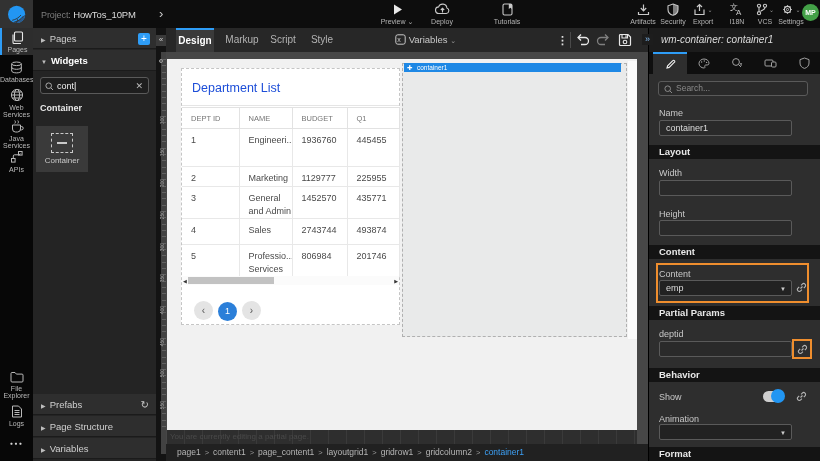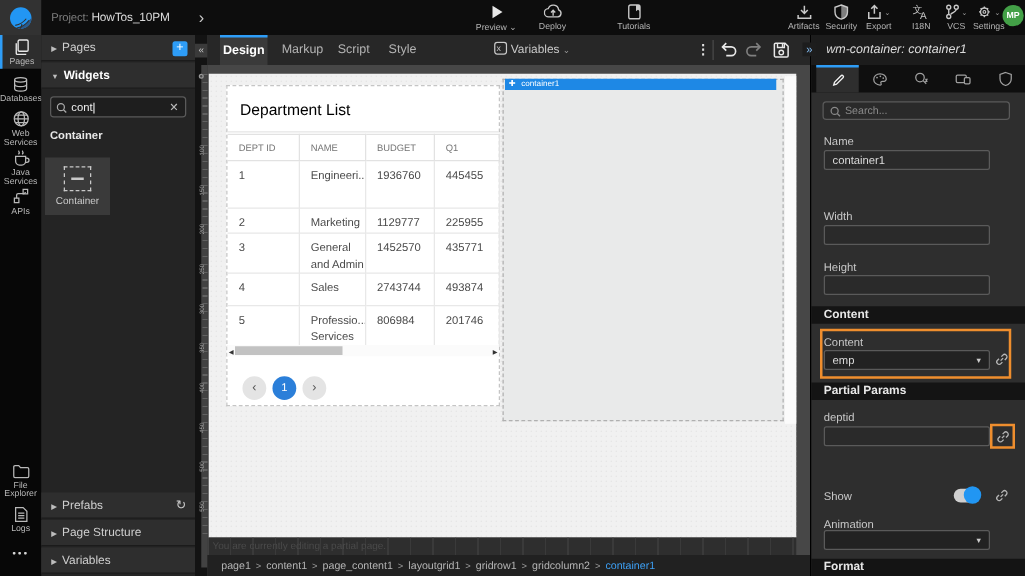--- a/index.html
+++ b/index.html
@@ -67,21 +67,21 @@
   background-image:radial-gradient(#dedede 0.6px, transparent 0.7px); background-size:4px 4px; }
 #breadcrumb { position:absolute; top:416px; left:0; width:482px; height:17px; background:#212121;
   color:#b5b5b5; font-size:8.5px; line-height:17px; padding-left:11px; white-space:nowrap; }
 #breadcrumb .sep { color:#9a9a9a; margin:0 4px; font-size:7.5px; }
 #breadcrumb .cur { color:#3da0f5; }
 #botstrip { position:absolute; top:402px; left:1px; width:470px; height:14px; background:#2e2e2e; overflow:hidden; }
 
 
 #card { position:absolute; left:14px; top:9px; width:219px; height:257px; background:#fff;
   border:1px dashed #c5c5c5; }
-#card h1 { font-size:12.5px; font-weight:normal; color:#000000; padding:12px 0 0 10px; }
+#card h1 { font-size:12.5px; font-weight:normal; color:#1d4ed8; padding:12px 0 0 10px; }
 #card .hline { position:absolute; left:0; top:36px; width:217px; height:1px; background:#e5e5e5; }
 #dtable { position:absolute; left:0px; top:38px; width:218px; border-collapse:collapse; table-layout:fixed; }
 #dtable th { font-size:7.5px; color:#757575; font-weight:normal; text-align:left; padding:0 0 0 9px;
   border:1px solid #e2e2e2; border-left:none; height:21px; }
 #dtable td { font-size:9px; color:#4a4a4a; text-align:left; padding:5px 0 0 9px; vertical-align:top;
   border:1px solid #e8e8e8; border-left:none; line-height:13px; overflow:hidden; white-space:normal; }
 #hscroll { position:absolute; left:0; top:207px; width:217px; height:9px; background:#fbfbfb; }
 #hscroll .thumb { position:absolute; left:6px; top:1px; width:86px; height:7px; background:#c2c2c2; }
 #hscroll .ar { position:absolute; top:2px; font-size:5px; color:#333; }
 #pager { position:absolute; left:12px; top:231px; }
@@ -460,38 +460,40 @@
     </div>
   </div>
   <div id="rsearch">Search...
     <svg style="position:absolute;left:5px;top:3px;" width="9" height="9" viewBox="0 0 9 9">
       <circle cx="3.7" cy="3.7" r="2.8" fill="none" stroke="#8a8a8a" stroke-width="1"></circle>
       <path d="M5.8 5.8 L8 8" stroke="#8a8a8a" stroke-width="1"></path>
     </svg>
   </div>
   <div class="rlabel" style="top:80px;">Name</div>
   <div class="rinput" style="top:92px;">container1</div>
+  <div class="rsect" style="top:117px;">Layout</div>
   <div class="rlabel" style="top:140px;">Width</div>
   <div class="rinput" style="top:152px;"></div>
   <div class="rlabel" style="top:181px;">Height</div>
   <div class="rinput" style="top:192px;"></div>
   <div class="rsect" style="top:217px;">Content</div>
   <div class="orange" style="left:7px; top:235px; width:153px; height:40px;"></div>
   <div class="rlabel" style="top:241px;">Content</div>
   <div class="rsel" style="top:252px;">emp<span class="dd">▼</span></div>
   <svg class="linkic" style="left:147px; top:254px;" width="11" height="11" viewBox="0 0 11 11">
     <path d="M4.5 6.5 L6.5 4.5 M3.2 5 L2 6.2 a1.9 1.9 0 0 0 2.7 2.7 L5.9 7.7 M5.1 3.3 L6.3 2.1 a1.9 1.9 0 0 1 2.7 2.7 L7.8 6" fill="none" stroke="#b5b5b5" stroke-width="1.1"></path>
   </svg>
   <div class="rsect" style="top:278px;">Partial Params</div>
   <div class="rlabel" style="top:301px;">deptid</div>
   <div class="rinput" style="top:313px;"></div>
   <div class="orange" style="left:143px; top:311px; width:20px; height:20px;"></div>
   <svg class="linkic" style="left:148px; top:316px;" width="11" height="11" viewBox="0 0 11 11">
     <path d="M4.5 6.5 L6.5 4.5 M3.2 5 L2 6.2 a1.9 1.9 0 0 0 2.7 2.7 L5.9 7.7 M5.1 3.3 L6.3 2.1 a1.9 1.9 0 0 1 2.7 2.7 L7.8 6" fill="none" stroke="#b5b5b5" stroke-width="1.1"></path>
   </svg>
+  <div class="rsect" style="top:340px;">Behavior</div>
   <div class="rlabel" style="top:364px;">Show</div>
   <div style="position:absolute; left:114px; top:363px; width:20px; height:11px; border-radius:6px; background:#cfcfcf;"></div>
   <div style="position:absolute; left:122px; top:361px; width:14px; height:14px; border-radius:50%; background:#2196f3;"></div>
   <svg class="linkic" style="left:147px; top:363px;" width="11" height="11" viewBox="0 0 11 11">
     <path d="M4.5 6.5 L6.5 4.5 M3.2 5 L2 6.2 a1.9 1.9 0 0 0 2.7 2.7 L5.9 7.7 M5.1 3.3 L6.3 2.1 a1.9 1.9 0 0 1 2.7 2.7 L7.8 6" fill="none" stroke="#b5b5b5" stroke-width="1.1"></path>
   </svg>
   <div class="rlabel" style="top:386px;">Animation</div>
   <div class="rsel" style="top:396px;">
         <span class="dd">▼</span>
       </div>

